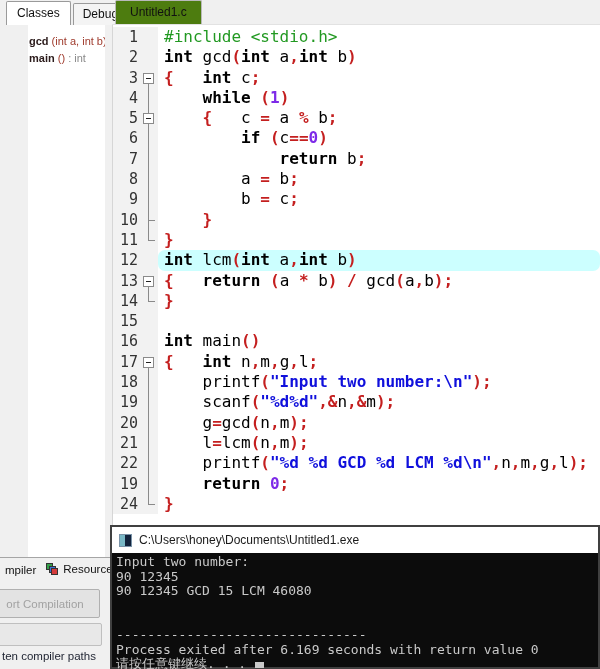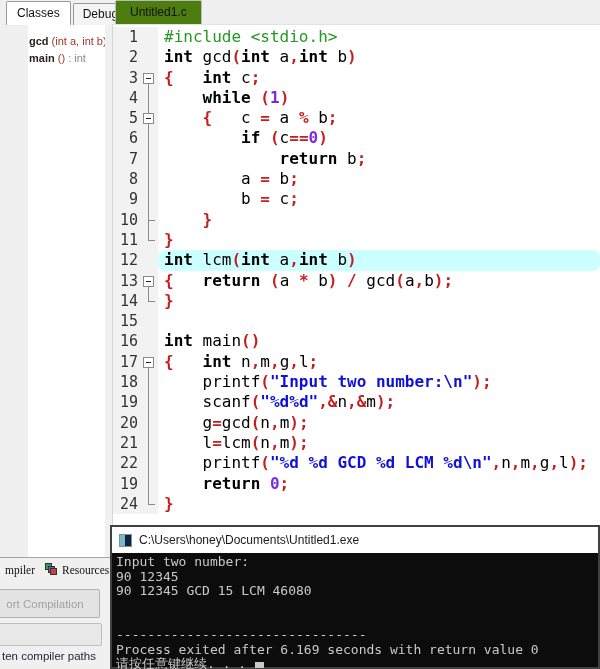--- a/index.html
+++ b/index.html
@@ -40,21 +40,21 @@
   .code.hl{background:#ccffff;border-radius:7px;}
   .tk{font-weight:bold;color:#000;}
   .tp{font-weight:bold;color:#c41f1f;}
   .ts{font-weight:bold;color:#1010dc;}
   .tn{font-weight:bold;color:#7d2ae8;}
   .tg{color:#229922;}
   .td{color:#000;}
   
   #bottom-panel{position:absolute;left:0;top:557px;width:600px;height:112px;background:#f0f0f0;border-top:1px solid #a5a5a5;box-sizing:border-box;}
   #btabs{display:flex;align-items:center;height:23px;font-size:11.5px;color:#111;padding-left:2px;gap:4px;}
-  .btab{display:flex;align-items:flex-end;gap:4px;padding:2px 3px;white-space:nowrap;font-family:Liberation Serif, serif;}
+  .btab{display:flex;align-items:flex-start;gap:4px;padding:2px 3px;white-space:nowrap;}
   .res-icon{position:relative;width:13px;height:13px;flex:none;}
   .res-icon i{position:absolute;width:7px;height:7px;border:1px solid #333;box-sizing:border-box;}
   .res-icon .g{left:0;top:0;background:#35a04a;}
   .res-icon .b{left:3px;top:3px;background:#3b6fd4;}
   .res-icon .r{left:5px;top:5px;background:#d43b3b;}
   #abort-btn{position:absolute;left:-10px;top:31px;width:110px;height:29px;background:#e3e3e3;border:1px solid #b0b0b0;border-radius:2px;color:#a2a2a2;font-size:11.5px;font-family:"Liberation Sans",sans-serif;text-align:center;}
   #bar2{position:absolute;left:-10px;top:65px;width:110px;height:21px;background:#e8e8e8;border:1px solid #bfbfbf;border-radius:2px;}
   #shorten-label{position:absolute;left:2px;top:92px;font-size:11.5px;color:#1d2230;white-space:nowrap;}
   
   #console{position:absolute;left:110px;top:525px;width:490px;height:144px;border:2px solid #404040;box-sizing:border-box;background:#0c0c0c;z-index:10;}

